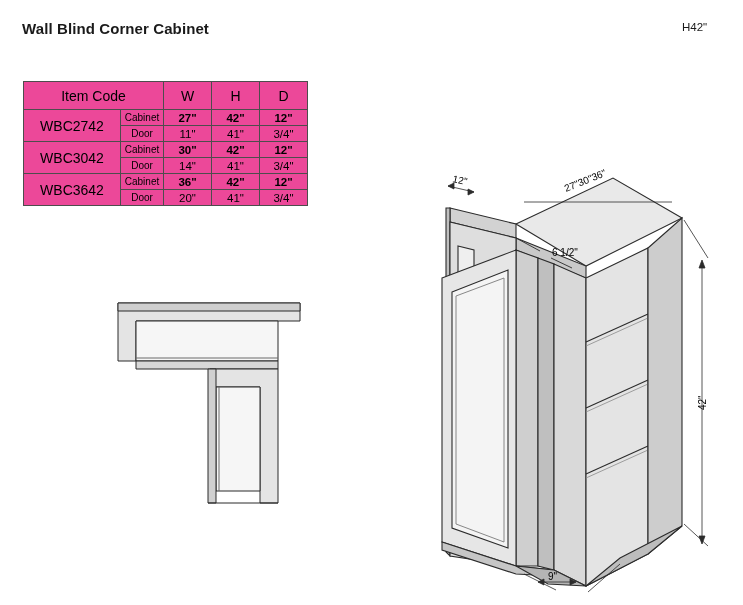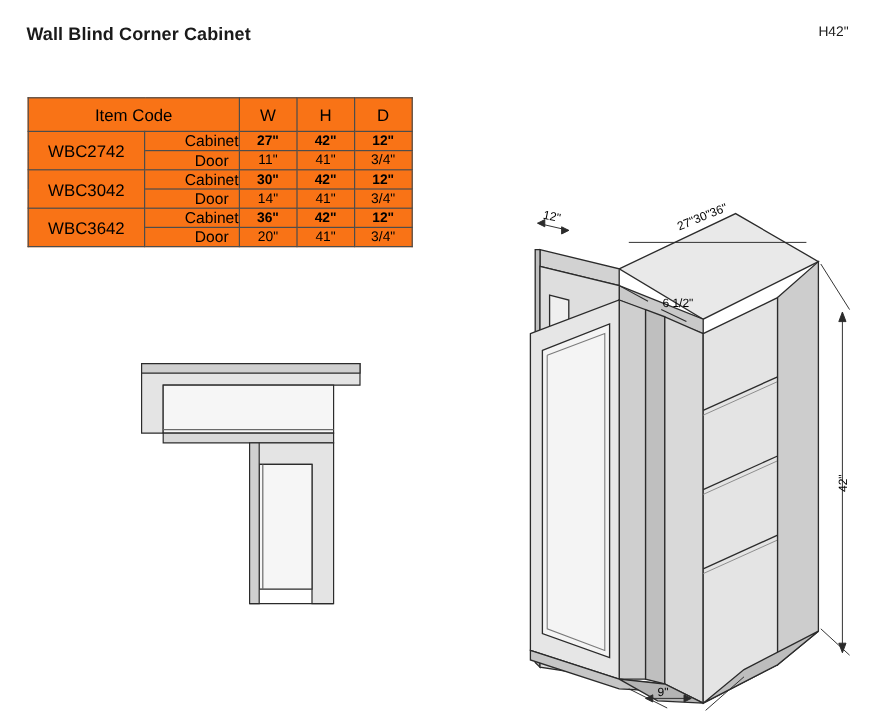--- a/index.html
+++ b/index.html
@@ -36,21 +36,21 @@
     font-size: 11.5px;
     color: #1a1a1a;
   }
 
   
   #spec-table {
     position: absolute;
     left: 23px;
     top: 65px;
     border-collapse: collapse;
-    background: #f97316;
+    background: #ec4899;
     font-size: 11px;
     color: #000;
   }
   #spec-table td, #spec-table th {
     border: 1px solid #4d4d4d;
     padding: 0;
     text-align: center;
     vertical-align: middle;
     font-weight: normal;
   }
@@ -62,24 +62,23 @@
   #spec-table .hdr-dim {
     width: 47px;
     height: 27px;
     font-size: 14px;
   }
   #spec-table .code-cell {
     font-size: 14px;
     width: 96px;
   }
   #spec-table .sub-cell {
-    font-size: 13px;
+    font-size: 10px;
     width: 42px;
     height: 15px;
-    padding-left: 33px;
   }
   #spec-table .val-cell {
     font-size: 11.5px;
     width: 47px;
     height: 15px;
   }
   #spec-table .val-cell.bold {
     font-weight: bold;
   }
 

